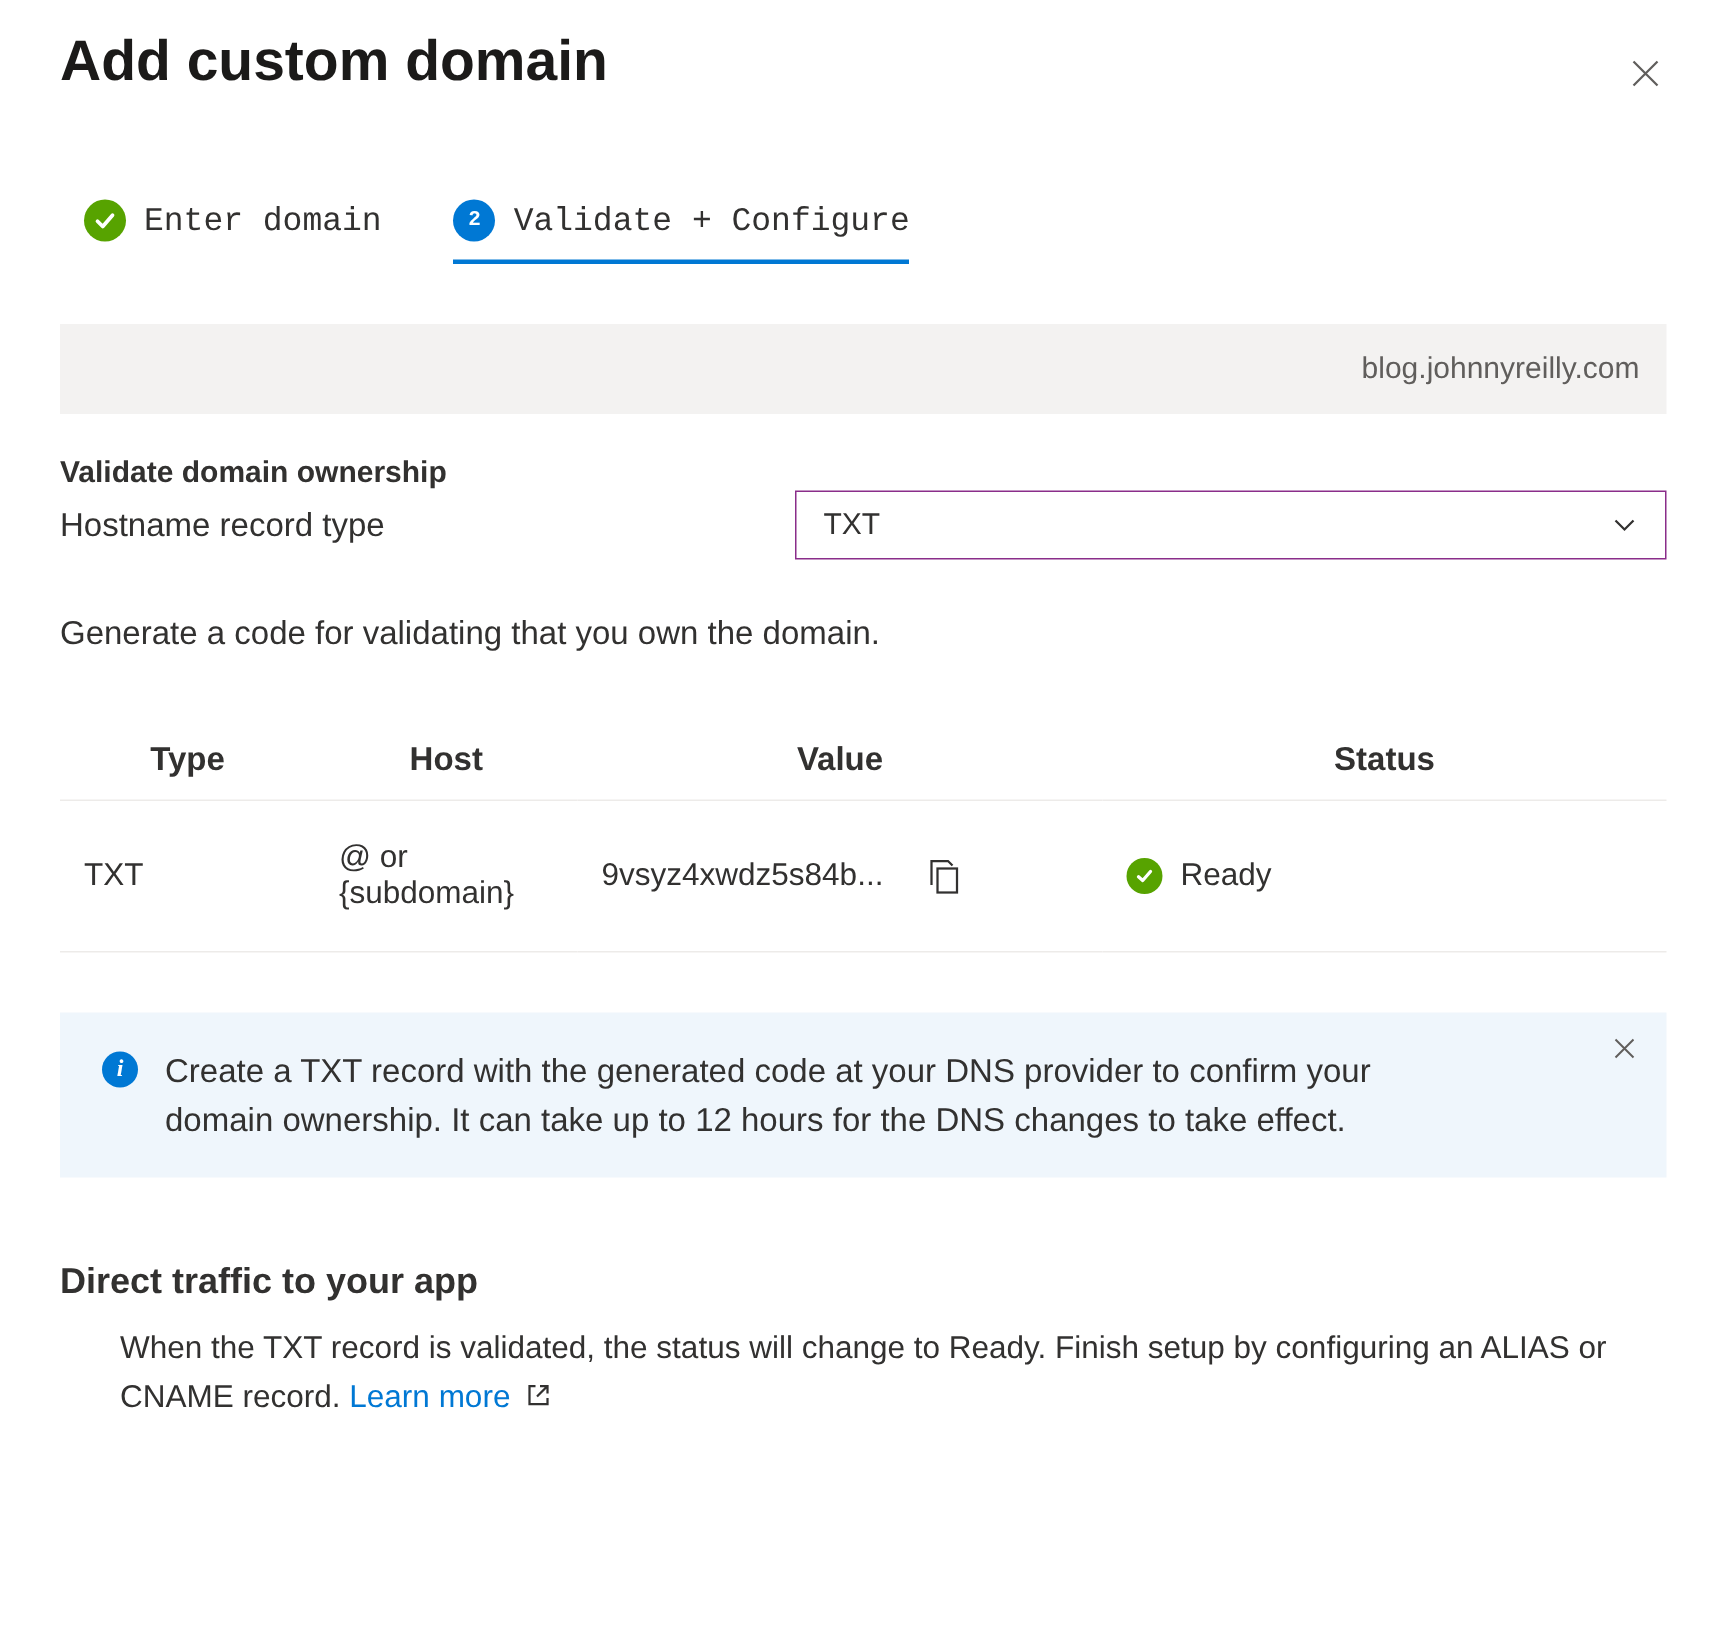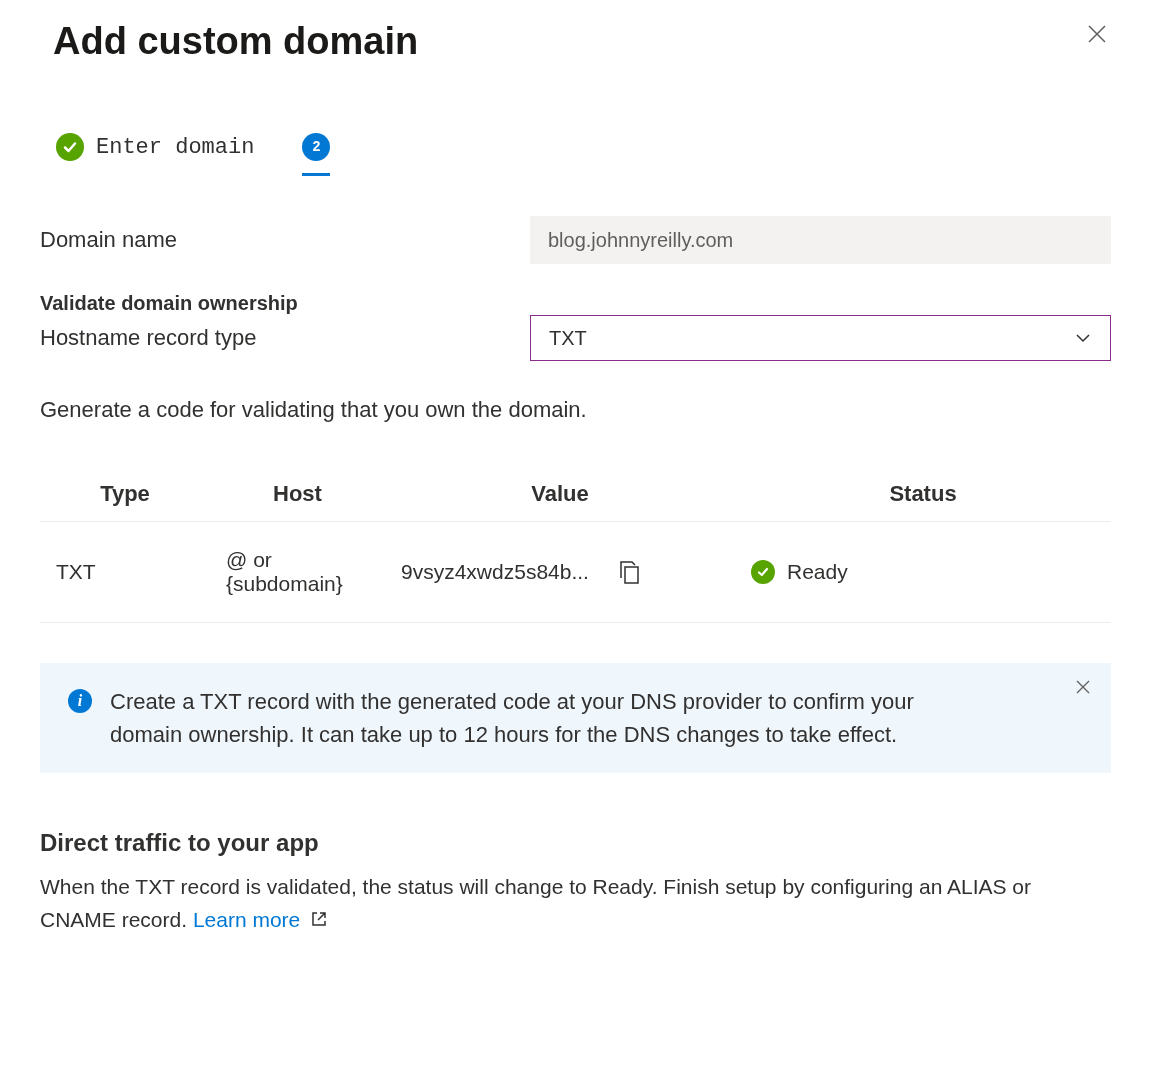--- a/index.html
+++ b/index.html
@@ -6,23 +6,22 @@
     body {
       font-family: "Segoe UI", -apple-system, sans-serif;
       color: #323130;
       background: #fff;
       padding: 20px 40px;
       width: 1151px;
     }
     .header {
       display: flex;
       justify-content: space-between;
-      align-items: flex-start;
+      align-items: flex-end;
       margin-bottom: 70px;
-      margin-left: 13px;
     }
     .page-title {
       font-size: 38px;
       font-weight: 600;
       color: #1b1a19;
     }
     .close-btn {
       width: 28px; height: 28px;
       display: flex; align-items: center; justify-content: center;
       cursor: pointer;
@@ -62,27 +61,28 @@
       margin-bottom: 28px;
     }
     .row-label {
       width: 490px;
       font-size: 22px;
       color: #323130;
       flex-shrink: 0;
     }
     .domain-input {
       flex: 1;
-      height: 48px;
+      height: 60px;
       padding: 0 18px;
       font-size: 20px;
       color: #605e5c;
       background: #f3f2f1;
       border: none;
       font-family: inherit;
+      text-align: right;
     }
     .section-title {
       font-size: 20px;
       font-weight: 600;
       margin-top: 12px;
     }
     .select-wrap {
       flex: 1;
       position: relative;
     }
@@ -147,21 +147,21 @@
     }
     .info-text { font-size: 22px; line-height: 1.5; max-width: 880px;}
     .info-close {
       position: absolute; top: 16px; right: 20px;
       font-size: 20px; color: #605e5c; cursor: pointer;
       background: none; border: none;
     }
     .direct-title {
       font-size: 24px; font-weight: 600; margin-bottom: 14px;
     }
-    .direct-text { font-size: 21px; line-height: 1.55; }
+    .direct-text { font-size: 21px; line-height: 1.55; margin-left: 40px; }
     .link { color: #0078d4; cursor: pointer; }
     .ext-icon { display: inline-flex; vertical-align: -1px; margin-left: 4px;}
     svg { display: block; }
   </style>
 </head>
 <body>
 
 <div class="header">
   <h1 class="page-title">Add custom domain</h1>
   <button class="close-btn">
@@ -175,25 +175,25 @@
   <div class="tab">
     <span class="step-badge done">
       <svg width="16" height="16" viewBox="0 0 16 16">
           <path d="M3 8.5 L6.5 12 L13 4.5" stroke="#fff" stroke-width="2.5" fill="none" stroke-linecap="round" stroke-linejoin="round"></path>
         </svg>
     </span>
     <span>Enter domain</span>
   </div>
   <div class="tab active">
     <span class="step-badge current">2</span>
+    <span>Validate + Configure</span>
   </div>
 </div>
 
 <div class="row">
-  <div class="row-label">Domain name</div>
   <input class="domain-input" readonly="" value="blog.johnnyreilly.com" style="">
 </div>
 
 <h2 class="section-title">Validate domain ownership</h2>
 
 <div class="row">
   <div class="row-label">Hostname record type</div>
   <div class="select-wrap">
     <div class="select-box">
       <span>TXT</span>

